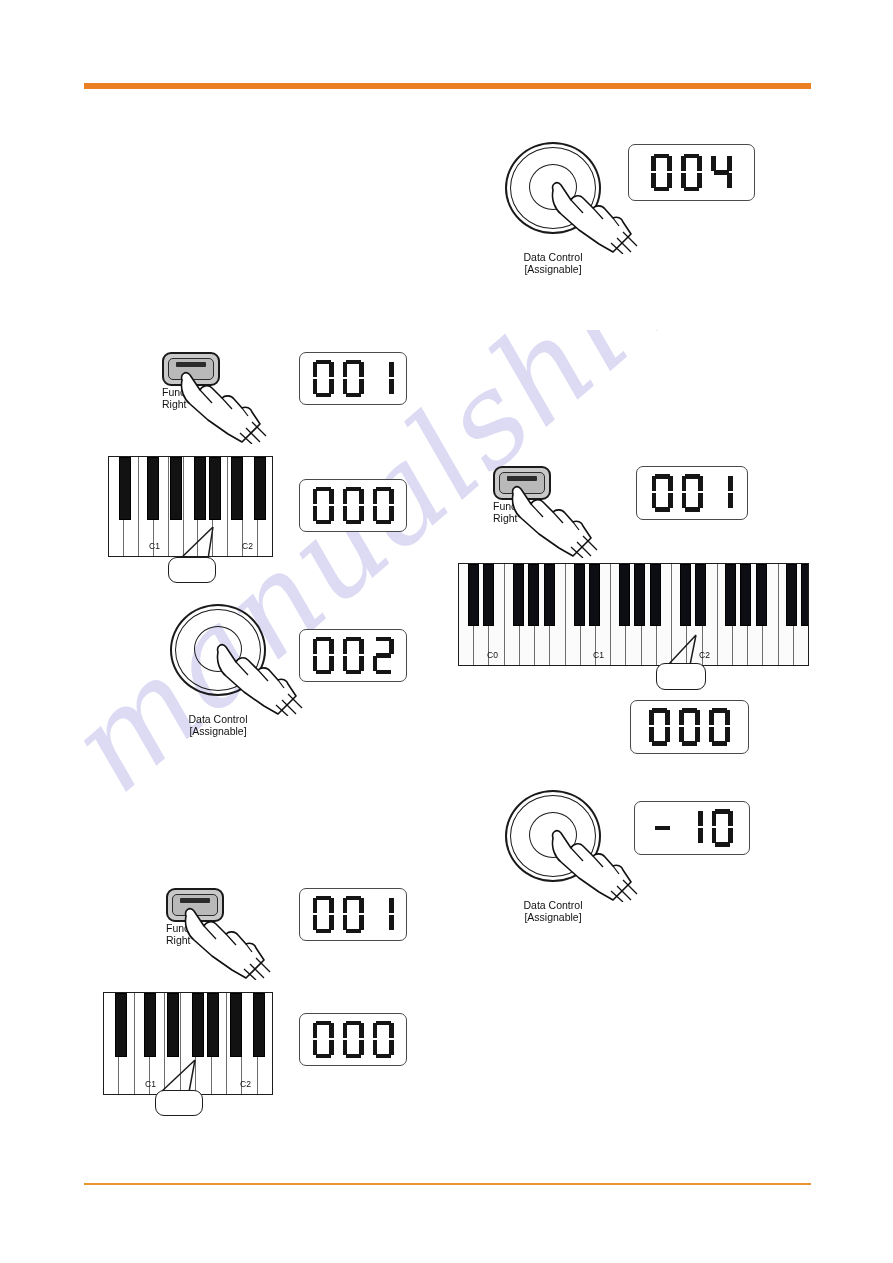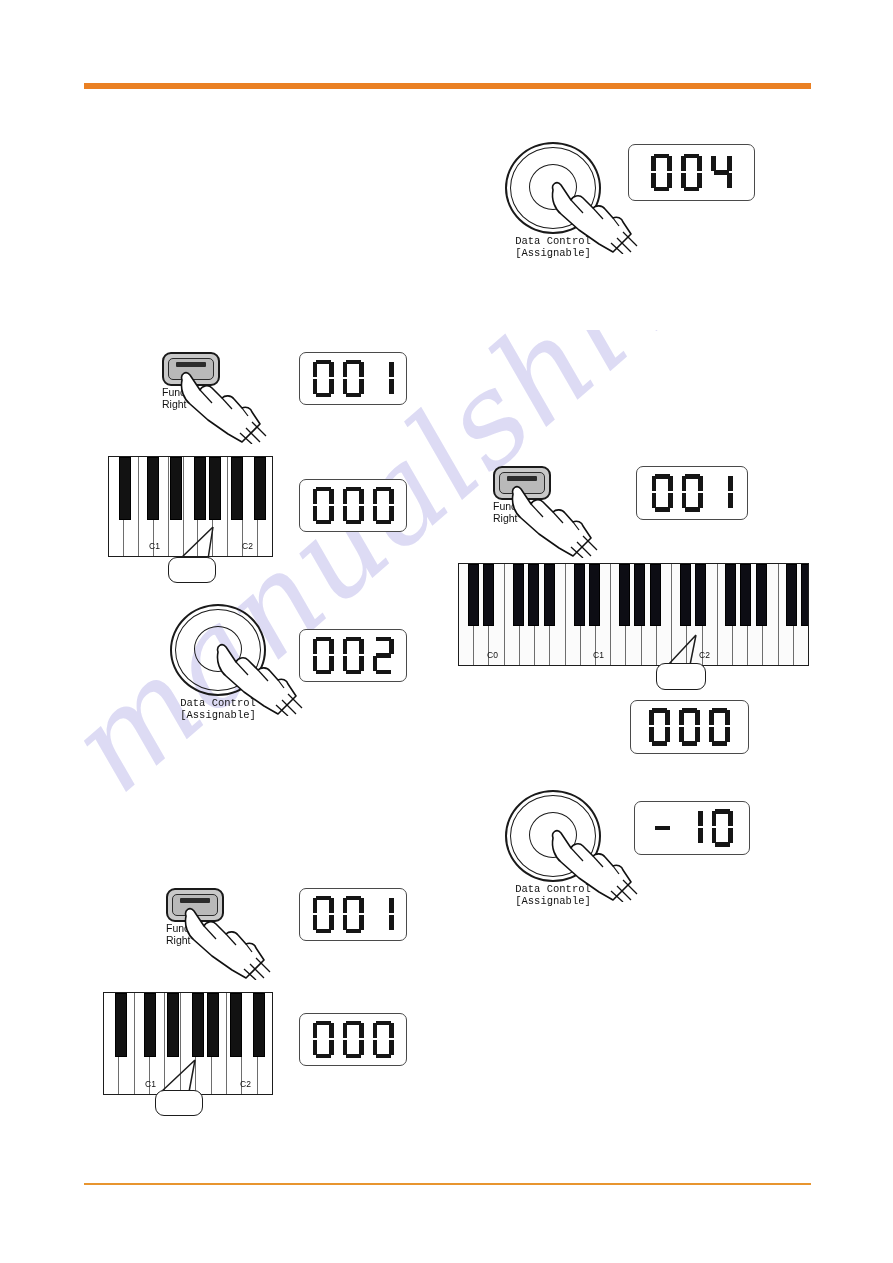--- a/index.html
+++ b/index.html
@@ -125,23 +125,23 @@
     box-sizing: border-box;
     background: transparent;
   }
   .knob .ring-o { left: 0;    top: 0;    width: 96px; height: 92px; border-width: 2px; }
   .knob .ring-m { left: 5px;  top: 5px;  width: 86px; height: 82px; }
   .knob .ring-i { left: 24px; top: 22px; width: 48px; height: 46px; }
   .knob-label {
     text-align: center;
     font-size: 10.5px;
     line-height: 11.5px;
-    font-family: Liberation Mono, monospace;
+    font-family: Liberation Sans, sans-serif;
     color: #111;
-    margin-top: 2px;
+    margin-top: 18px;
     white-space: pre-line;
   }
 
   
   .hand {
     position: absolute;
     pointer-events: none;
   }
 
   

